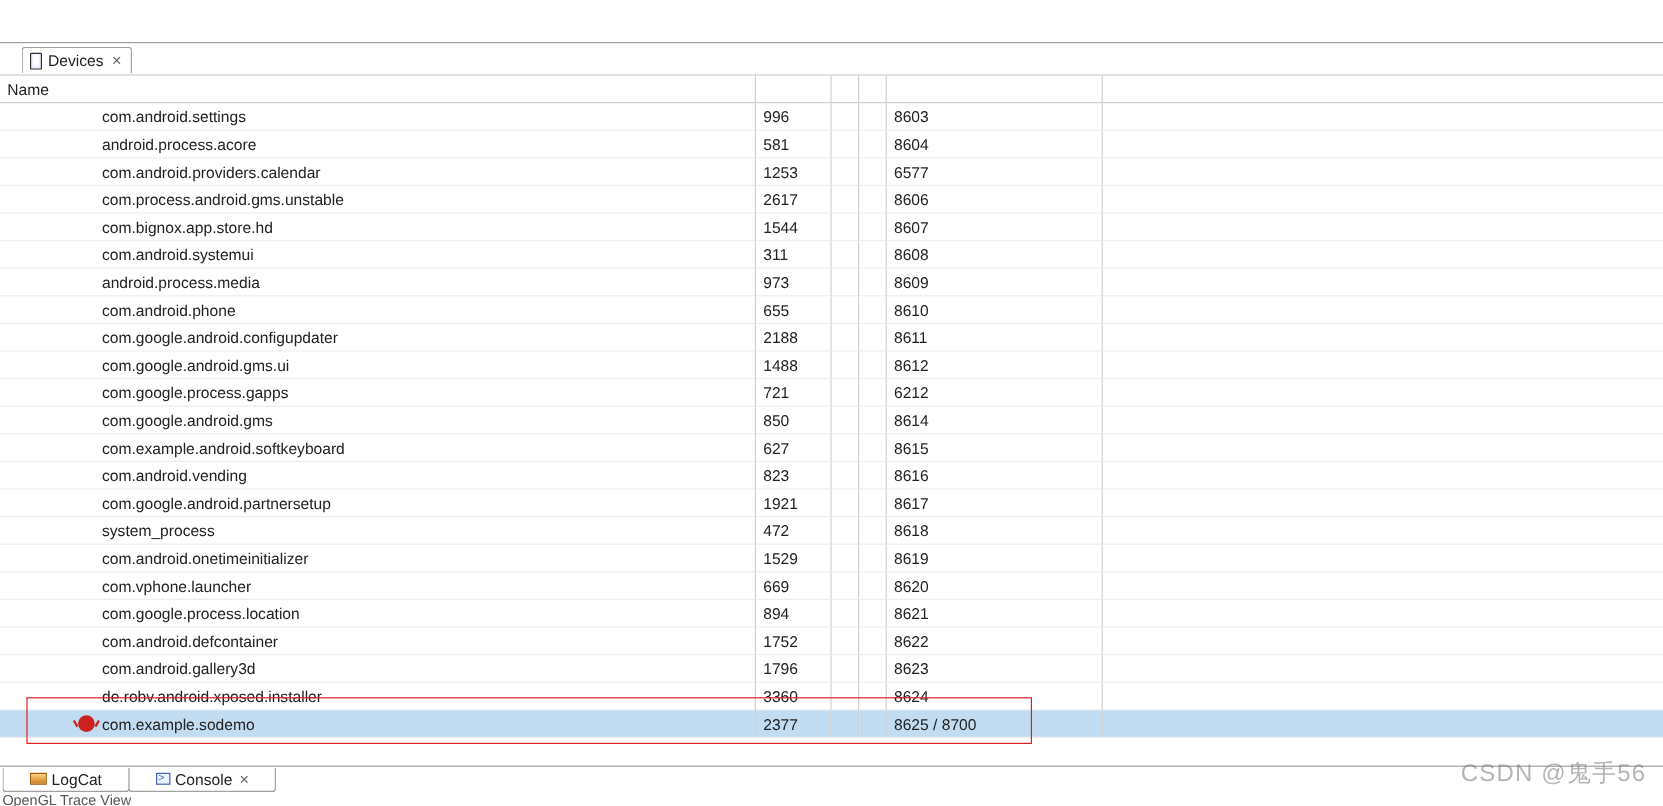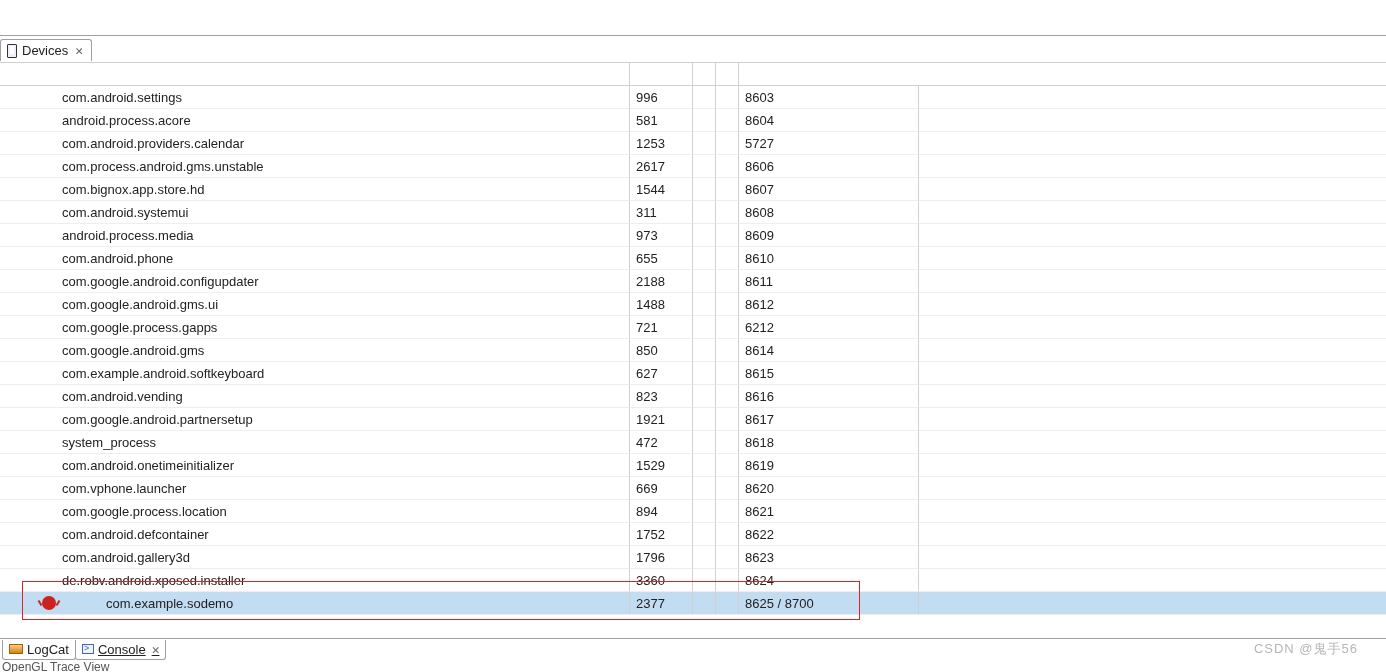--- a/index.html
+++ b/index.html
@@ -10,21 +10,21 @@
     color: #222;
     width: 1386px;
     height: 672px;
     overflow: hidden;
     position: relative;
   }
   .top-gap { height: 36px; border-bottom: 1px solid #a0a0a0; }
   .tab-bar {
     display: flex;
     align-items: flex-end;
-    padding-left: 0;
+    padding-left: 18px;
     border-bottom: 1px solid transparent;
     height: 24px;
     margin-top: 2px;
   }
   .tab {
     display: flex;
     align-items: center;
     gap: 5px;
     padding: 2px 8px 2px 6px;
     border: 1px solid #a0a0a0;
@@ -71,25 +71,24 @@
   }
   .cell {
     border-right: 1px solid #d0d0d0;
     border-bottom: 1px solid #eee;
     padding: 2px 6px;
     height: 23px;
     display:flex;align-items:center;
     white-space: nowrap;
     overflow:hidden;
   }
-  .cell.name { padding-left: 62px; }
+  .cell.name { padding-left: 85px; }
   .cell:last-child { border-right:none; }
   .row.selected .cell {
     background: #c2dcf2;
-    gap: 44px;
   }
   .bug-icon {
     display:inline-block;width:14px;height:14px;border-radius:50%;
     background:#cc2222;margin-right:6px;margin-left:-20px;flex-shrink:0;
     position:relative;
   }
   .bug-icon::before,.bug-icon::after{
     content:"";position:absolute;background:#cc2222;width:2px;height:6px;
   }
   .bug-icon::before{left:-3px;top:4px;transform:rotate(-30deg);}
@@ -101,67 +100,68 @@
   }
   .bottom-tabs {
     position:absolute; bottom:12px; left:0; right:0;
     border-top:1px solid #a0a0a0;
     display:flex;align-items:center;
     padding-left:2px;height:22px;
   }
   .bottom-tab{
     display:flex;align-items:center;gap:4px;
     border:1px solid #a0a0a0;border-top:none;
-    padding:1px 6px;height:20px;
+    padding:1px 22px;height:20px;
     border-bottom-left-radius:3px;border-bottom-right-radius:3px;
     background:#fff;
   }
-  .bottom-tab + .bottom-tab{ margin-left:-1px;text-decoration:underline;}
+  .bottom-tab + .bottom-tab{ margin-left:-1px;}
   .logcat-icon{width:14px;height:10px;background:linear-gradient(#ffd080,#d08020);border:1px solid #a06010;display:inline-block;}
   .console-icon{width:12px;height:10px;border:1px solid #4466aa;background:#eef4ff;display:inline-block;position:relative;}
   .console-icon::after{content:">";position:absolute;left:1px;top:-2px;font-size:9px;color:#4466aa;}
   .watermark{
-    position:absolute;right:28px;bottom:14px;color:rgba(120,120,120,0.55);
-    font-size:13px;letter-spacing:1px;pointer-events:none;text-align:center;
+    position:absolute;right:14px;bottom:14px;color:rgba(120,120,120,0.55);
+    font-size:20px;letter-spacing:1px;pointer-events:none;text-align:center;
   }
   .footer-text{
     position:absolute;left:2px;bottom:-2px;color:#555;font-size:12px;white-space:nowrap;
   }
 </style>
 </head>
 <body>
 
 <div class="top-gap"></div>
 
 <div class="tab-bar">
   <div class="tab">
     <span class="phone-icon"></span>
     <span>Devices</span>
     <span class="tab-close">✕</span>
   </div>
 </div>
 
 <div class="header-row">
+  <div>Name</div>
   <div></div>
   <div></div>
   <div></div>
   <div></div>
   <div></div>
 </div>
 
 <div class="grid" id="grid">
     <div class="row"><div class="cell name">
         <span>com.android.settings</span>
       </div><div class="cell">996</div><div class="cell"></div><div class="cell"></div><div class="cell">8603</div><div class="cell"></div></div>
     <div class="row"><div class="cell name">
         <span>android.process.acore</span>
       </div><div class="cell">581</div><div class="cell"></div><div class="cell"></div><div class="cell">8604</div><div class="cell"></div></div>
     <div class="row"><div class="cell name">
         <span>com.android.providers.calendar</span>
-      </div><div class="cell">1253</div><div class="cell"></div><div class="cell"></div><div class="cell">5727</div><div class="cell"></div></div>
+      </div><div class="cell">1253</div><div class="cell"></div><div class="cell"></div><div class="cell">6577</div><div class="cell"></div></div>
     <div class="row"><div class="cell name">
         <span>com.process.android.gms.unstable</span>
       </div><div class="cell">2617</div><div class="cell"></div><div class="cell"></div><div class="cell">8606</div><div class="cell"></div></div>
     <div class="row"><div class="cell name">
         <span>com.bignox.app.store.hd</span>
       </div><div class="cell">1544</div><div class="cell"></div><div class="cell"></div><div class="cell">8607</div><div class="cell"></div></div>
     <div class="row"><div class="cell name">
         <span>com.android.systemui</span>
       </div><div class="cell">311</div><div class="cell"></div><div class="cell"></div><div class="cell">8608</div><div class="cell"></div></div>
     <div class="row"><div class="cell name">

